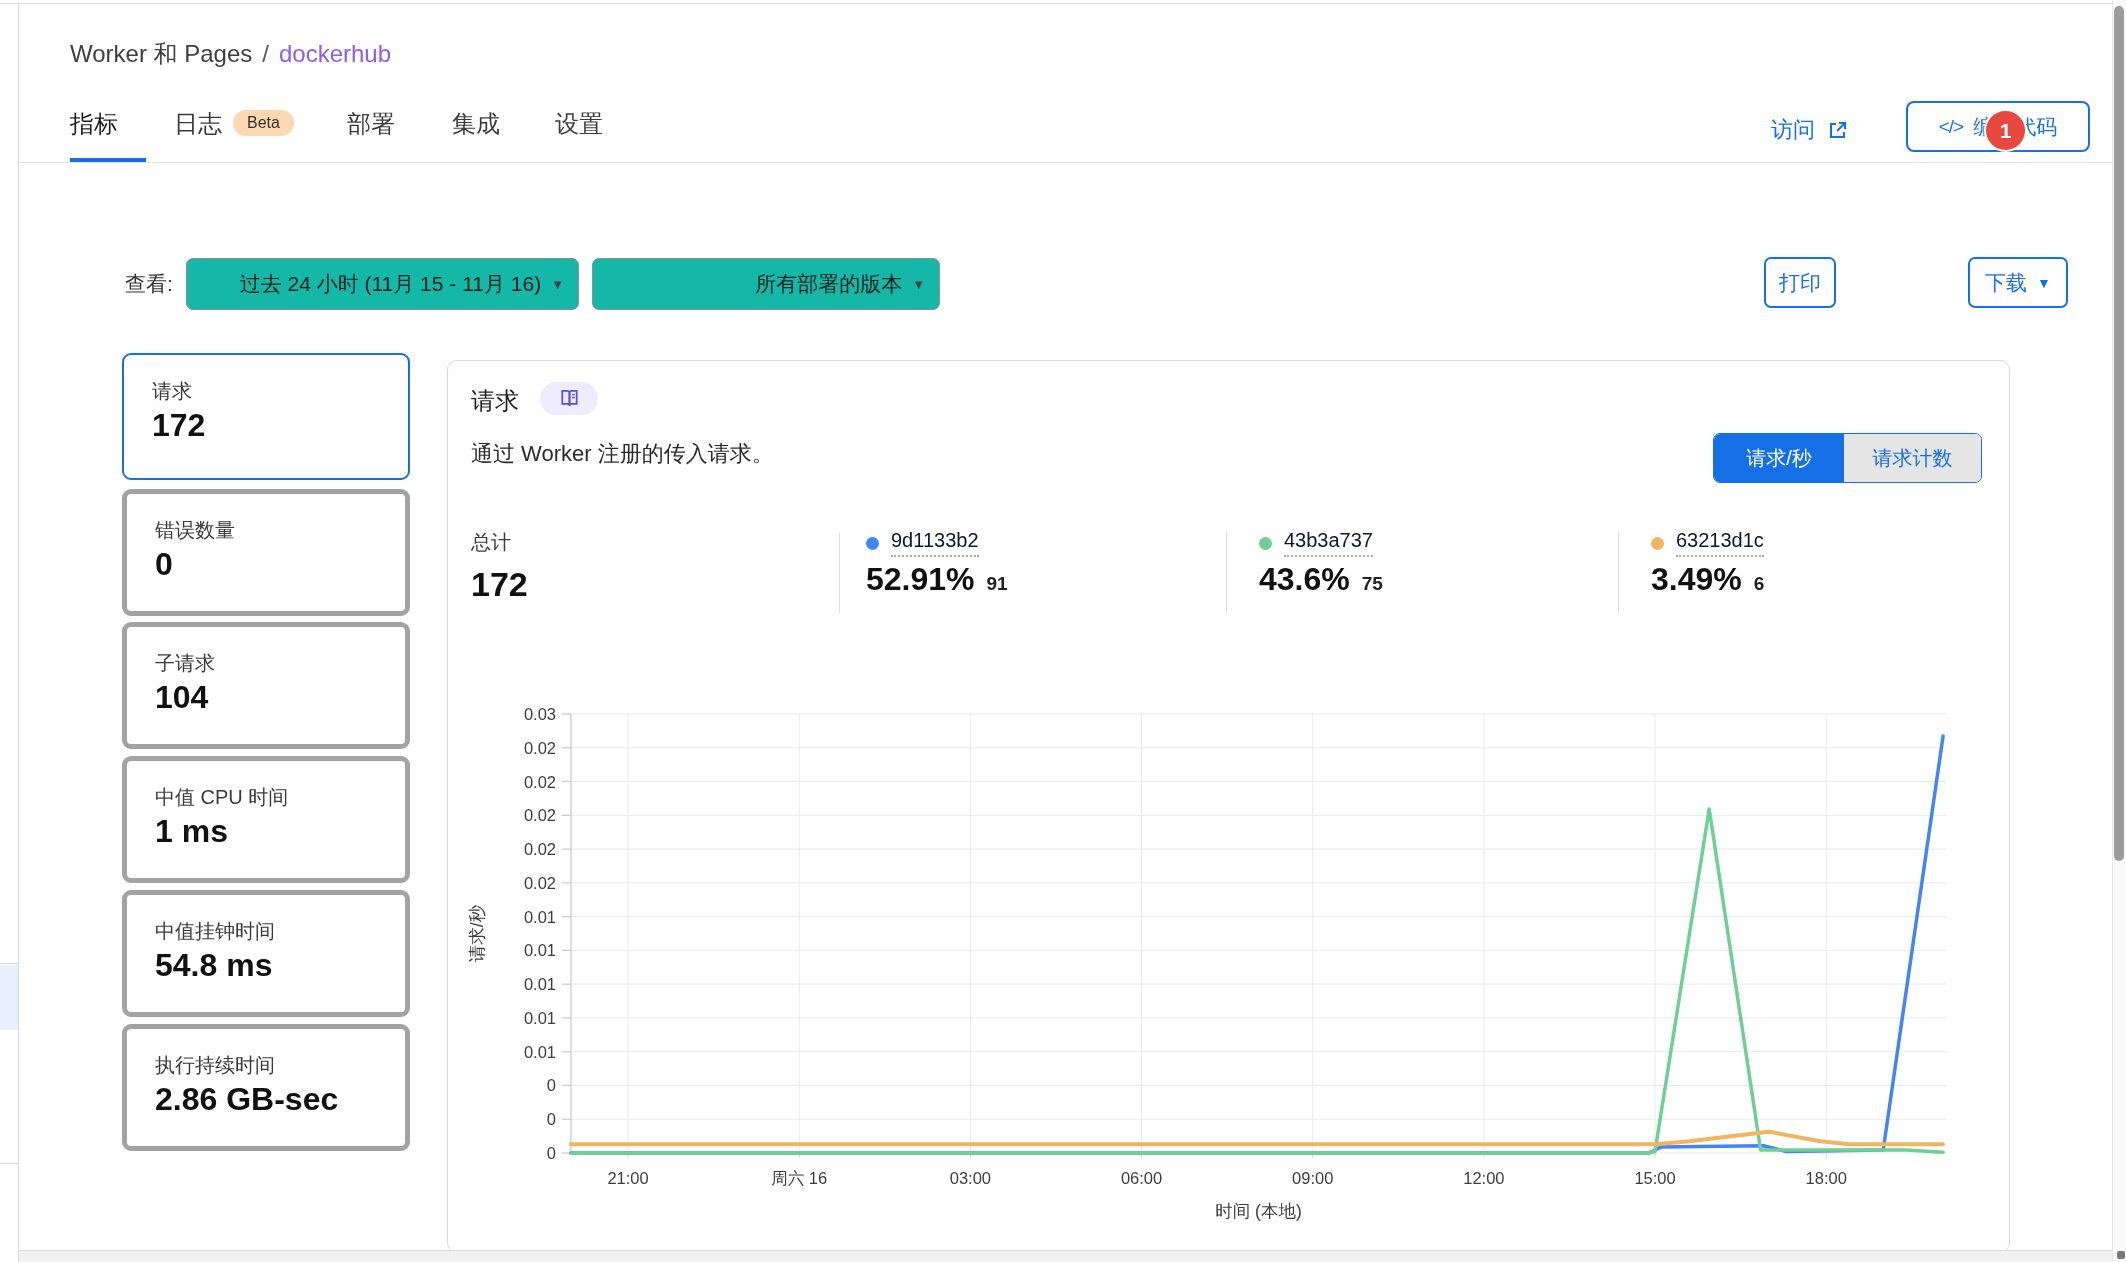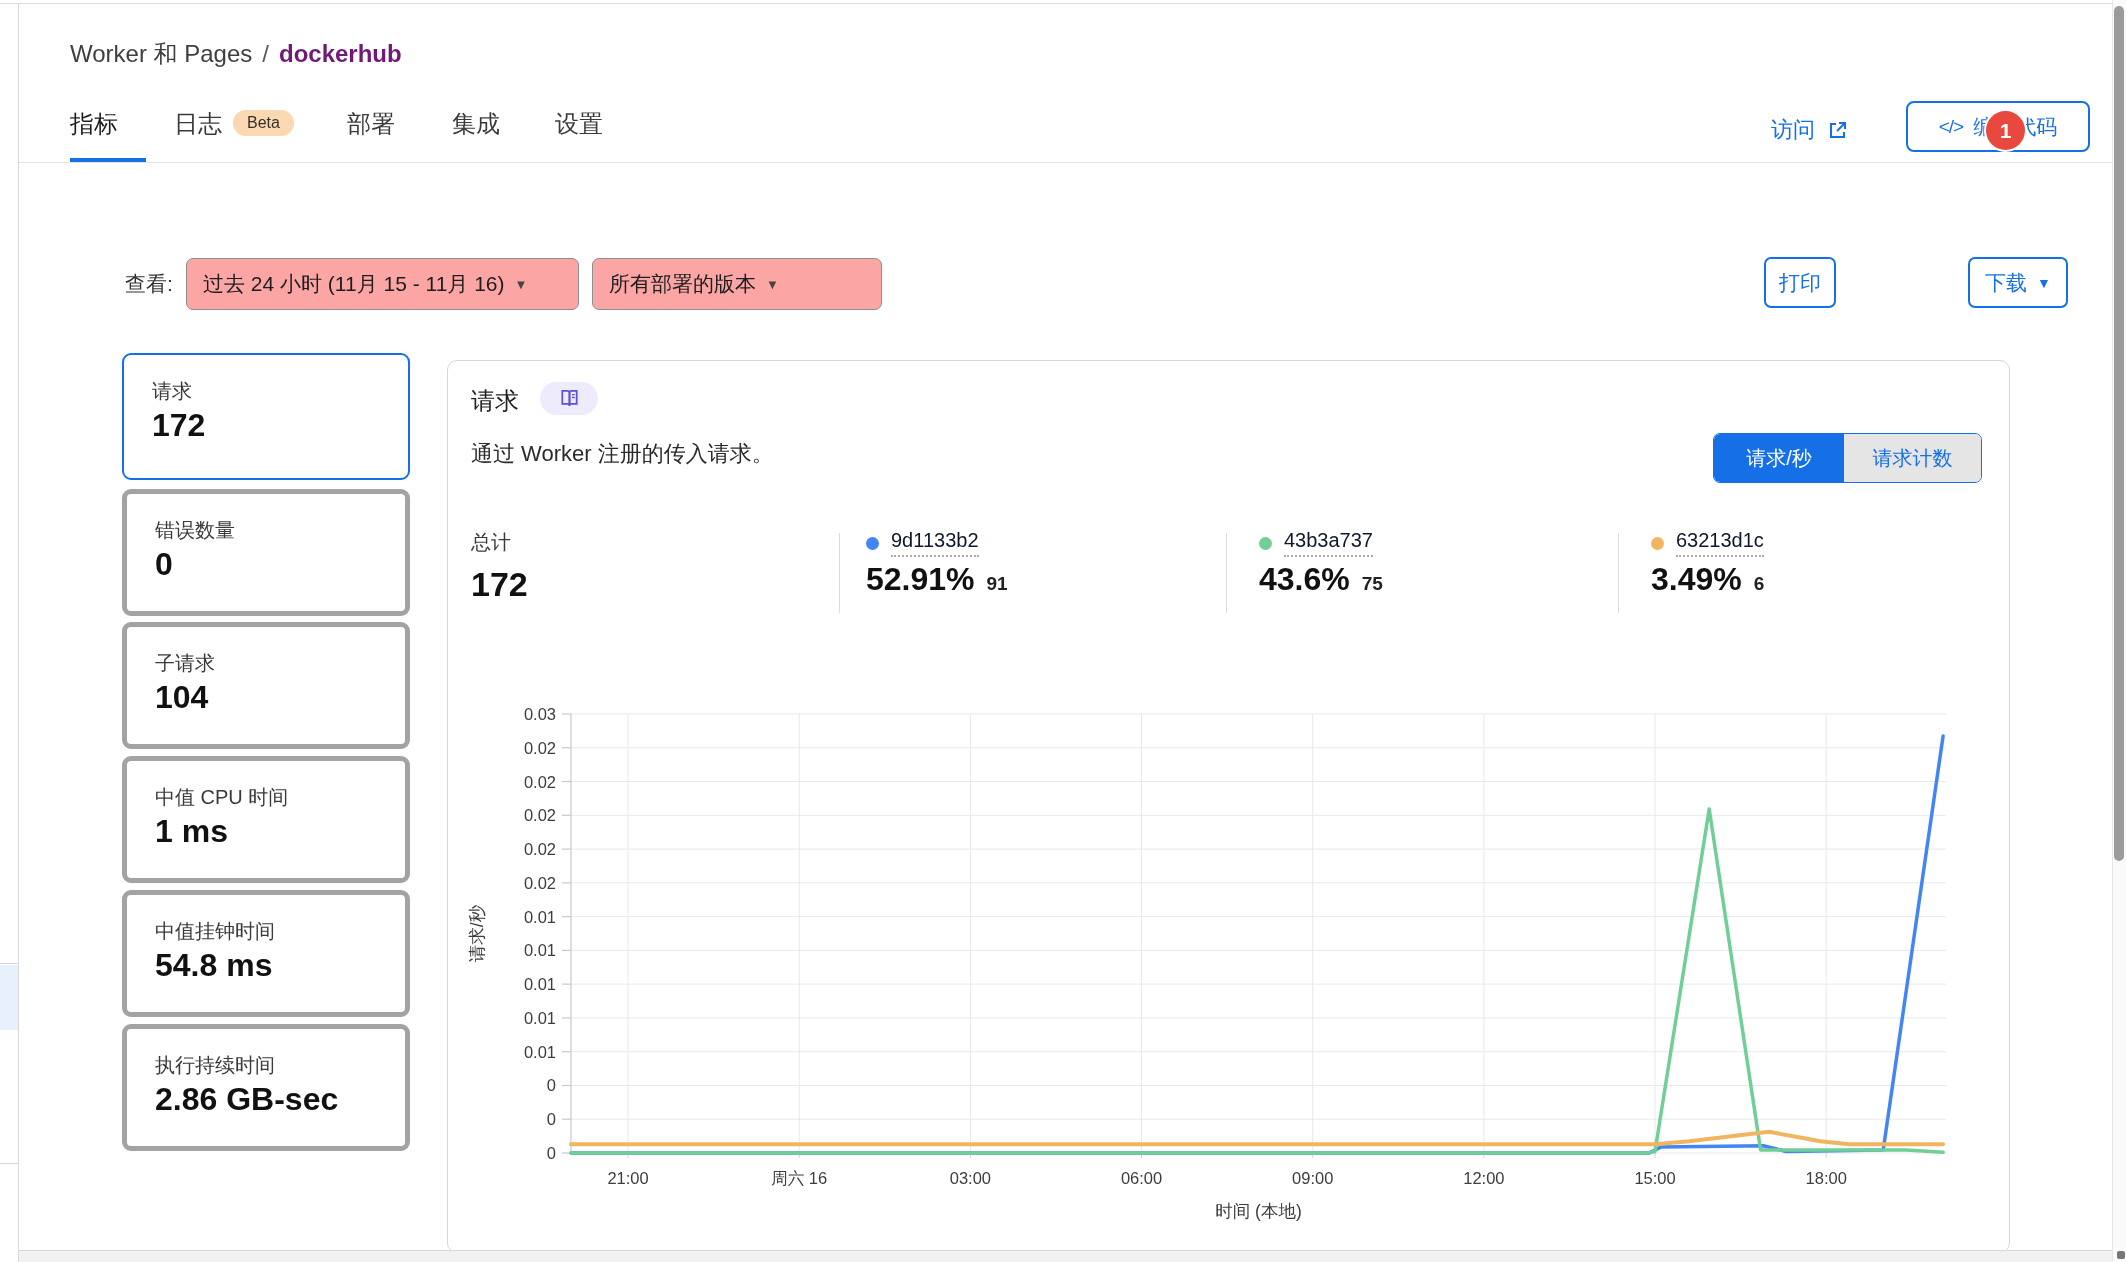--- a/index.html
+++ b/index.html
@@ -9,42 +9,42 @@
 
   
   .top-hairline { position:absolute; left:0; top:3px; width:2126px; height:1px; background:#dcdcdc; }
   .rail-border { position:absolute; left:18px; top:3px; width:1px; height:1259px; background:#d9d9d9; }
   .rail-highlight { position:absolute; left:0; top:965px; width:18px; height:65px; background:#e7f0fc; }
   .rail-div { position:absolute; left:0; width:18px; height:1px; background:#d5d5d5; }
 
   
   .breadcrumb { position:absolute; left:70px; top:38px; font-size:24px; color:#3f3f3f; }
   .breadcrumb .sep { color:#5a5a5a; margin:0 10px; }
-  .breadcrumb .current { color:#701a75; font-weight:bold; }
+  .breadcrumb .current { color:#8b5cf6; font-weight:normal; }
 
   .tab { position:absolute; top:108px; font-size:24px; color:#3a3a3a; cursor:pointer; }
   .tab.active { color:#1d1d1d; }
   .tab-underline { position:absolute; left:70px; top:158px; width:76px; height:4px; background:#1570e8; }
   .beta-pill { position:absolute; left:233px; top:110px; background:#fad8b2; color:#33302b; font-size:16px;
                padding:4px 14px; border-radius:15px; }
   .header-border { position:absolute; left:19px; top:162px; width:2093px; height:1px; background:#e4e4e4; }
 
   .visit-link { position:absolute; left:1771px; top:115px; font-size:22px; color:#1570e8; display:flex; align-items:center; gap:12px; cursor:pointer; }
   .edit-btn { position:absolute; left:1906px; top:101px; width:184px; height:51px; border:2px solid #1570e8;
               border-radius:8px; background:#fff; color:#1570e8; font-size:21px; display:flex; align-items:center;
               justify-content:center; gap:10px; cursor:pointer; }
   .edit-btn .code-glyph { font-size:19px; letter-spacing:-1px; }
   .notif-badge { position:absolute; left:1986px; top:111px; width:39px; height:39px; border-radius:50%;
                  background:#e8483d; color:#fff; font-size:21px; font-weight:bold; display:flex; align-items:center;
                  justify-content:center; box-shadow:0 0 0 2px #fff; }
 
   
   .view-label { position:absolute; left:125px; top:270px; font-size:21px; color:#333; }
-  .dropdown { position:absolute; top:258px; height:52px; border:1.5px solid #8f8f8f; border-radius:7px; background:#fca5a5;
-              display:flex; align-items:center; justify-content:flex-start; padding:0 14px 0 16px; font-size:21px;
+  .dropdown { position:absolute; top:258px; height:52px; border:1.5px solid #8f8f8f; border-radius:7px; background:#14b8a6;
+              display:flex; align-items:center; justify-content:flex-end; padding:0 14px 0 16px; font-size:21px;
               color:#1d1d1d; cursor:pointer; }
   .dd-caret { font-size:13px; color:#444; margin-left:10px; }
   .blue-btn { position:absolute; top:257px; height:51px; border:2px solid #1570e8; border-radius:7px; background:#fff;
               color:#1570e8; font-size:21px; display:flex; align-items:center; justify-content:center; gap:10px; cursor:pointer; }
   .blue-btn .dd-caret { color:#1570e8; font-size:14px; margin-left:0; }
 
   
   .card { position:absolute; left:122px; width:288px; height:127px; border:5px solid #a3a3a3; border-radius:9px;
           background:#fff; cursor:pointer; }
   .card.active { border:2.5px solid #1570e8; }
@@ -125,21 +125,21 @@
     <span class="code-glyph">&lt;/&gt;</span>
     <span>编辑代码</span>
   </div>
   <div class="notif-badge">1</div>
 
   <div class="view-label">查看:</div>
   <div class="dropdown" style="left:186px;width:393px">
     <span>过去 24 小时 (11月 15 - 11月 16)</span>
     <span class="dd-caret">▼</span>
   </div>
-  <div class="dropdown" style="left:592px;width:290px">
+  <div class="dropdown" style="left:592px;width:348px">
     <span>所有部署的版本</span>
     <span class="dd-caret">▼</span>
   </div>
   <div class="blue-btn" style="left:1764px;width:72px">
     <span>打印</span>
   </div>
   <div class="blue-btn" style="left:1968px;width:100px">
     <span>下载</span>
     <span class="dd-caret">▼</span>
   </div>

